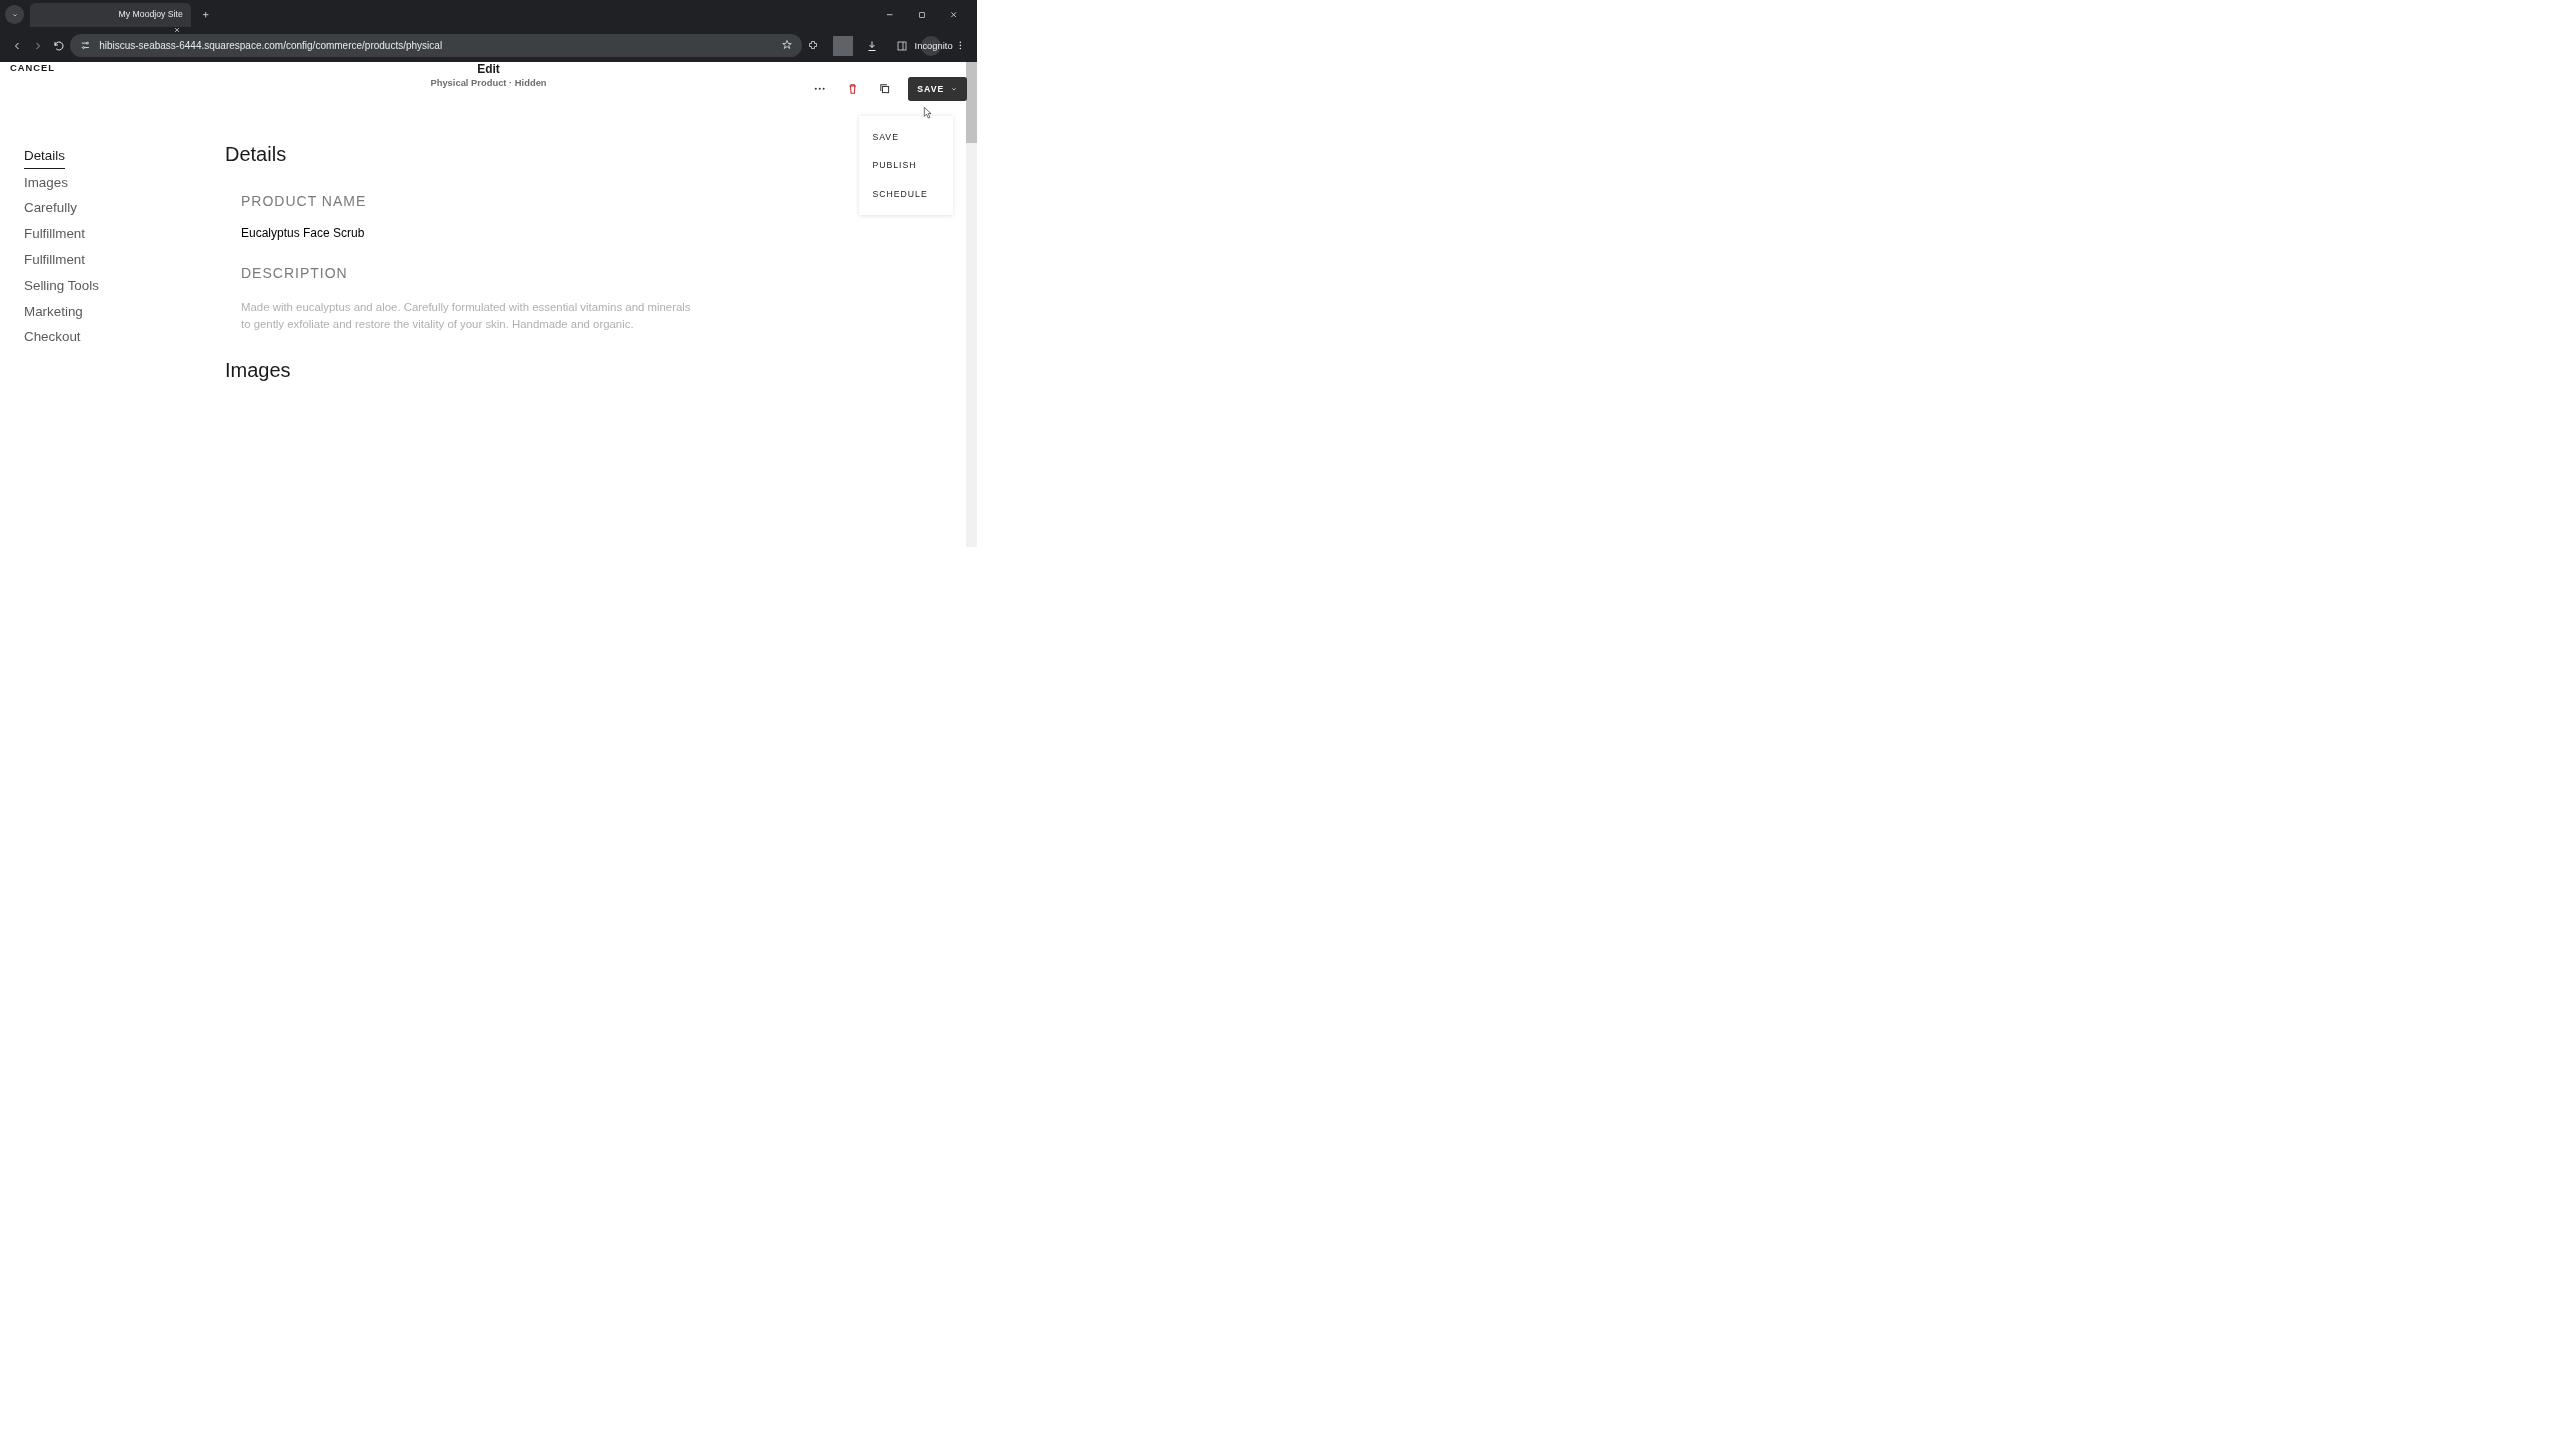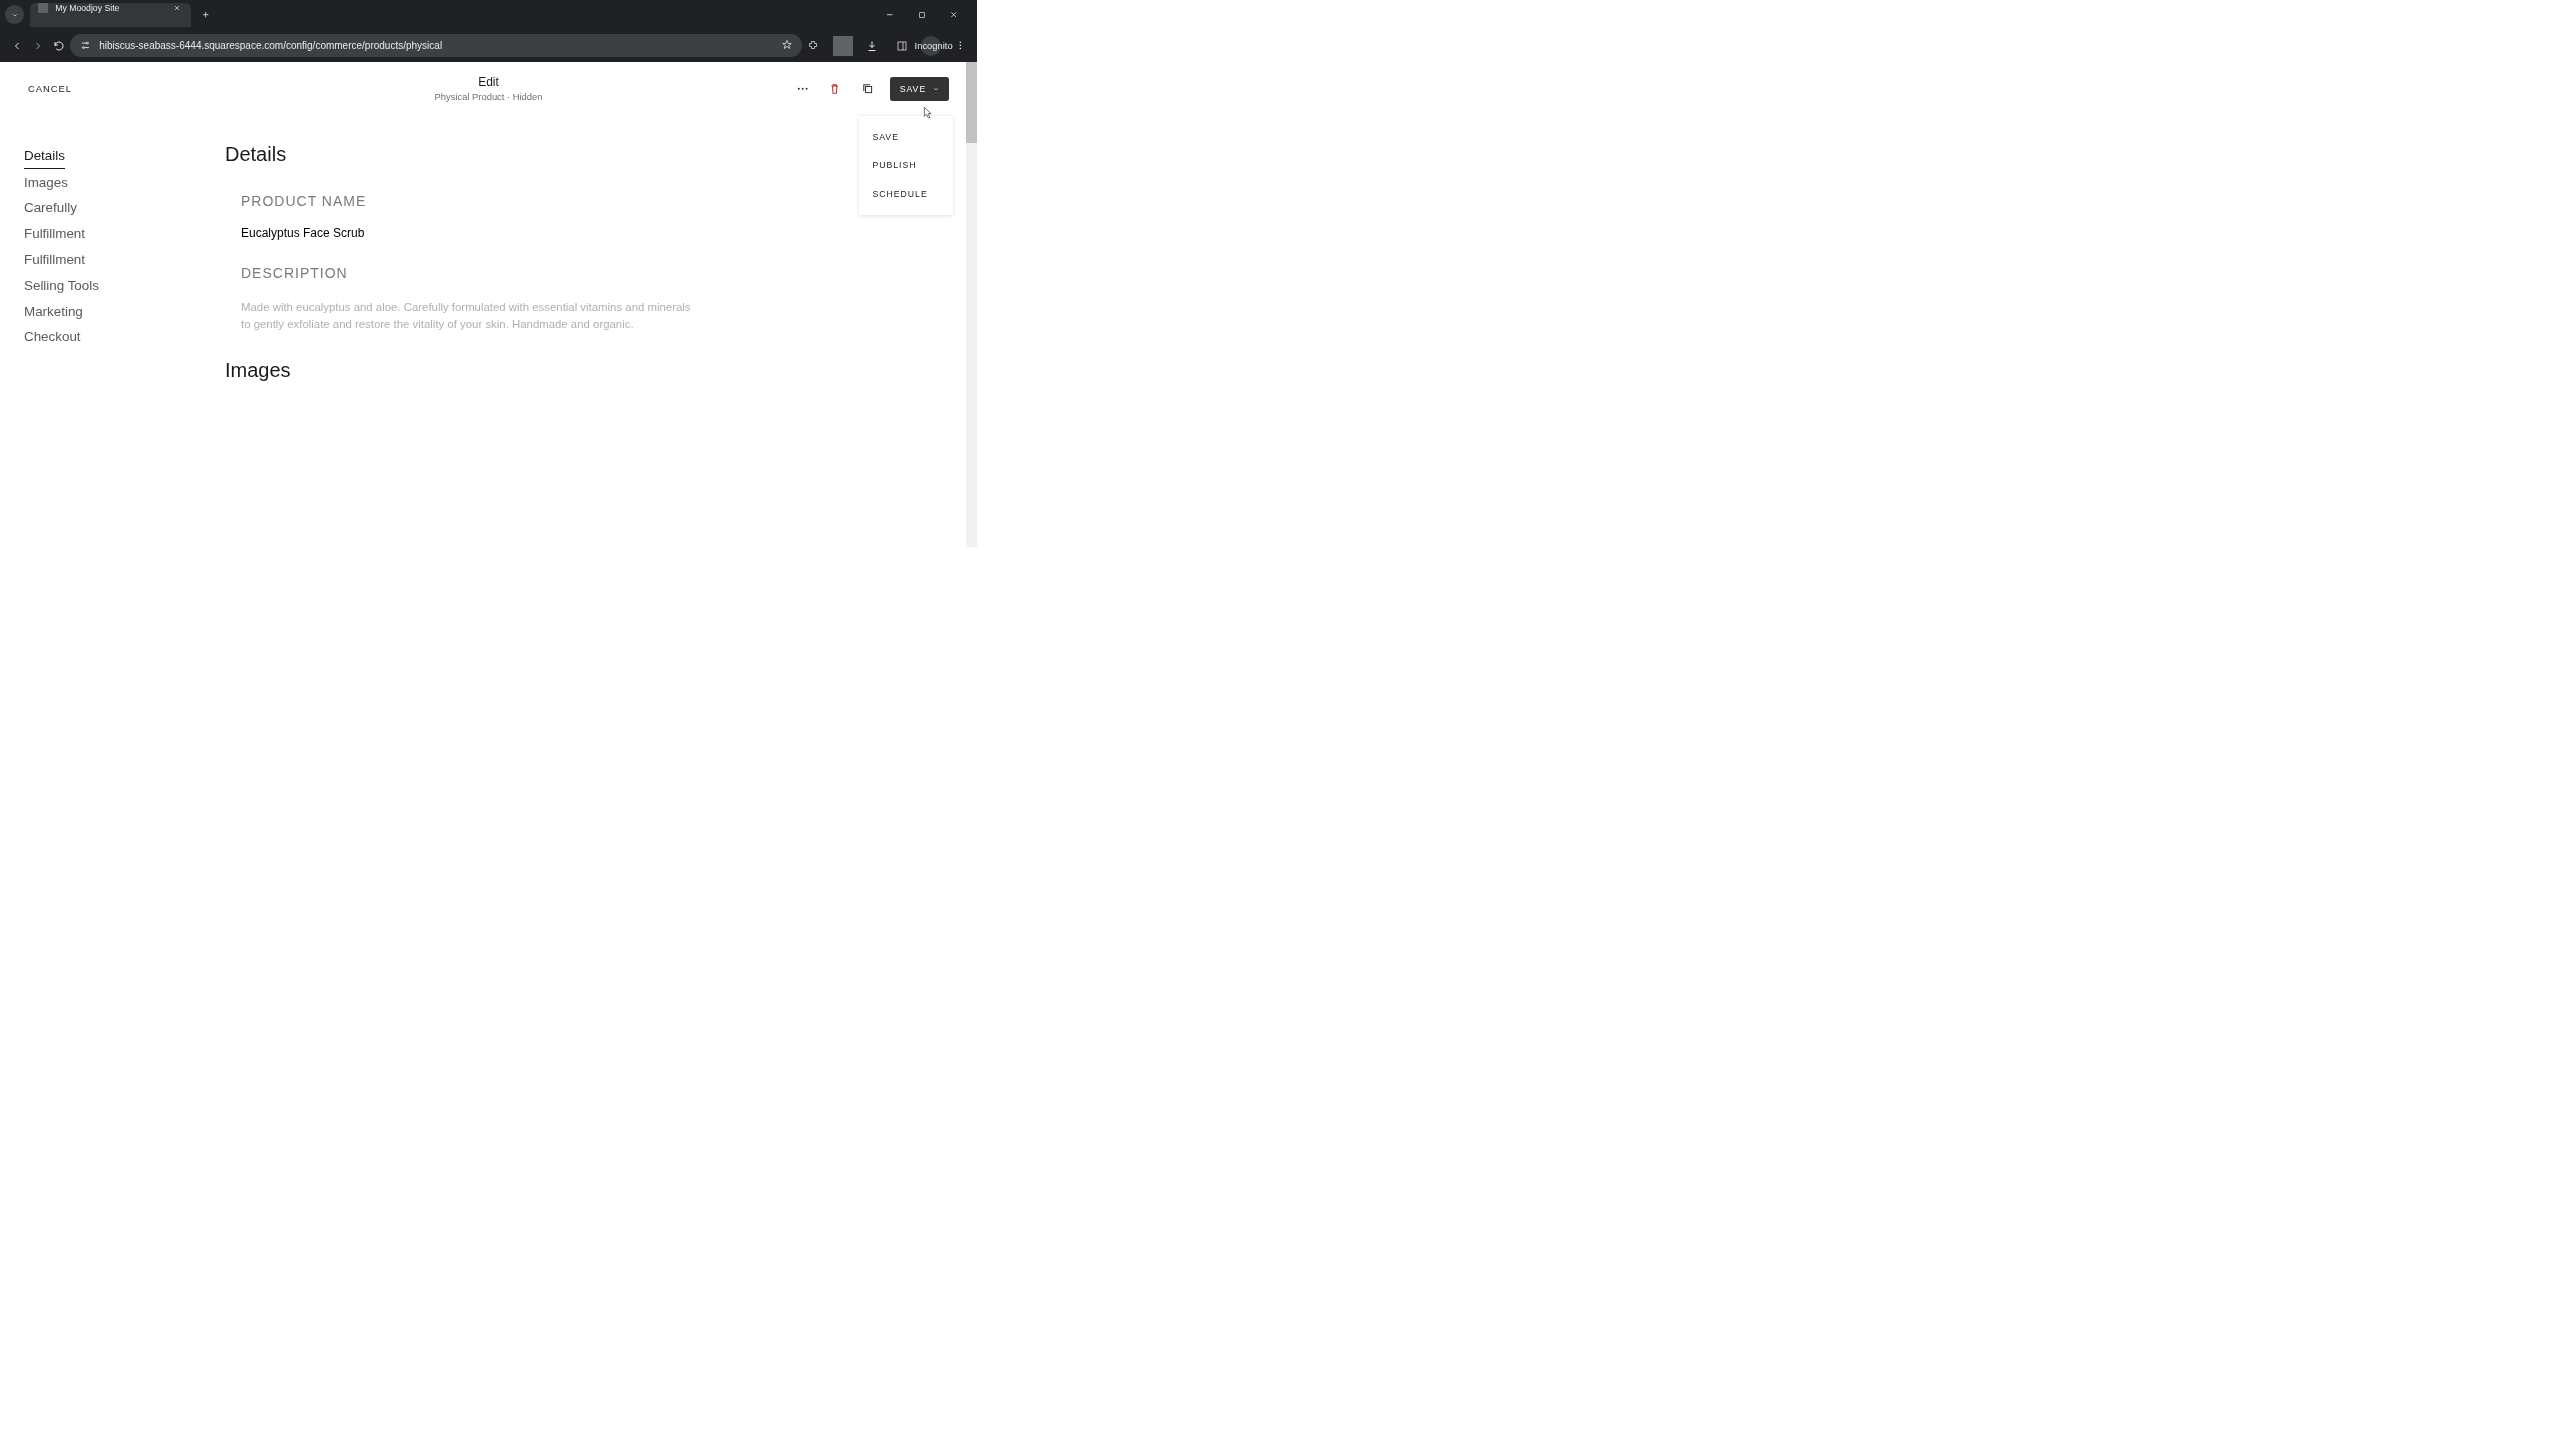--- a/index.html
+++ b/index.html
@@ -2,42 +2,42 @@
 <html style="font-size:10.7px"><head>
 <meta charset="utf-8">
 <style>
   * { margin: 0; padding: 0; box-sizing: border-box; font-family: -apple-system, BlinkMacSystemFont, "Segoe UI", Helvetica, Arial, sans-serif; }
   body { background: #fff; width: 977px; height: 547px; overflow: hidden; }
 
   
   .browser-chrome { background: #202124; color: #e8eaed; }
   .tab-bar { display: flex; align-items: center; height: 29.5px; padding: 0 5.4px; }
   .tab-search { width: 19px; height: 19px; border-radius: 50%; background: #3c4043; display:flex; align-items:center; justify-content:center; margin-right:5.4px; }
-  .tab { display: flex; align-items: flex-start; background: #35363a; color: #e8eaed; height: 24px; padding: 0 8px; border-radius: 5.4px 5.4px 0 0; min-width: 161px; gap: 6.7px; }
+  .tab { display: flex; align-items: flex-end; background: #35363a; color: #e8eaed; height: 24px; padding: 0 8px; border-radius: 5.4px 5.4px 0 0; min-width: 161px; gap: 6.7px; flex-direction: column; }
   .tab .favicon { width:10.7px; height:10.7px; background:#5f6368; border-radius:1.3px; }
   .tab .title { font-size: 8.7px; flex:1; }
   .tab .close { width:10.7px; height:10.7px; display:flex; align-items:center; justify-content:center; color:#e8eaed; }
   .new-tab { width:19px; height:19px; display:flex; align-items:center; justify-content:center; color:#e8eaed; margin-left:5.4px; }
   .win-ctrls { margin-left:auto; display:flex; gap:13.4px; padding-right:8px; color:#e8eaed; }
   .win-ctrls > div { width:19px; height:19px; display:flex; align-items:center; justify-content:center; }
 
   .url-bar-row { display:flex; align-items:center; height:32px; padding:0 6.7px; gap:1px; }
   .nav-btn { width:20px; height:20px; display:flex; align-items:center; justify-content:center; color:#9aa0a6; }
   .nav-btn.active { color:#e8eaed; }
   .url-bar { flex:1; background:#3c4043; height:23px; border-radius:11.4px; display:flex; align-items:center; padding:0 9.4px; color:#e8eaed; gap:6.7px; }
   .url-bar .site-icon { width:13.4px; height:13.4px; display:flex; align-items:center; justify-content:center; color:#e8eaed; }
   .url-bar .url { font-size:10px; color:#e8eaed; }
   .right-icons { display:flex; align-items:center; gap:9.4px; }
   .right-icons > div { width:20px; height:20px; display:flex; align-items:center; justify-content:center; color:#e8eaed; }
   .incognito-pill { background:#3c4043; height:21.5px; border-radius:10.7px; display:flex; align-items:center; padding:0 9.4px; gap:5.4px; font-size:9.4px; color:#e8eaed; }
   .divider-v { width:0.7px; height:13.4px; background:#5f6368; }
 
   
   .app { position: relative; background:#fff; height: calc(547px - 62px); }
-  .top-row { display:flex; align-items:center; height:54px; padding:0 28px; }
+  .top-row { display:flex; height:54px; padding:0 10px;font-weight:bold; }
   .cancel { font-size:9.4px; letter-spacing:1px; color:#1a1a1a; }
   .title-block { position:absolute; left:50%; transform:translateX(-50%); text-align:center; }
   .title-block .t1 { font-size:12px; color:#1a1a1a; }
   .title-block .t2 { font-size:9.4px; color:#6e6e6e; margin-top:1.3px; }
   .top-right { margin-left:auto; display:flex; align-items:center; gap:13.4px; }
   .icon-btn { width:19px; height:19px; display:flex; align-items:center; justify-content:center; color:#333; }
   .icon-btn.trash { color:#c62828; }
   .save-btn { background:#333; color:#fff; height:24px; padding:0 9.4px; border-radius:2.7px; display:flex; align-items:center; gap:5.4px; font-size:8.7px; letter-spacing:1px; position:relative; }
   .save-btn svg { fill:#fff; }
 

